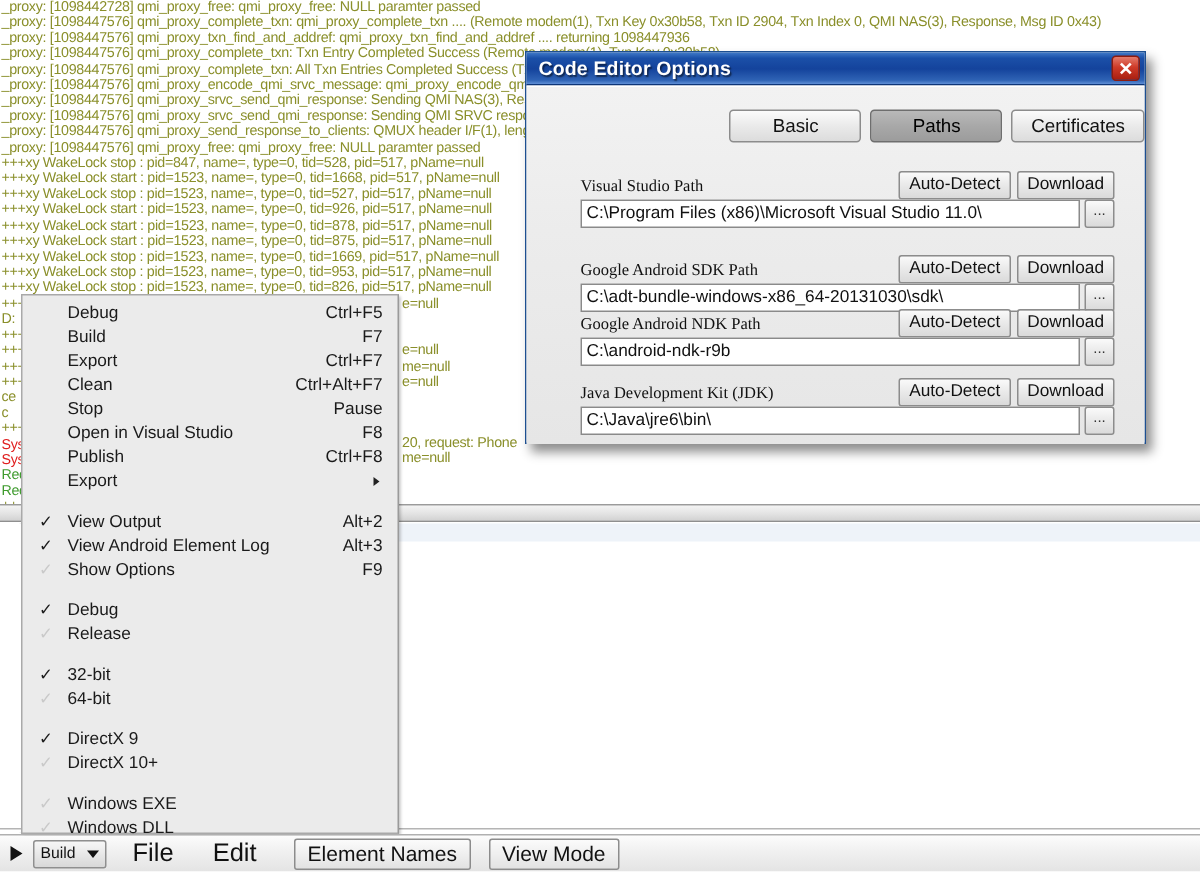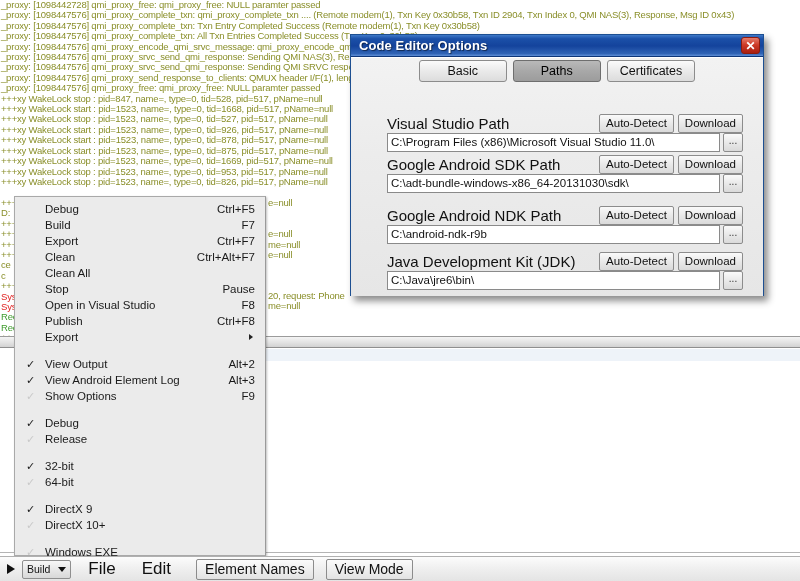--- a/index.html
+++ b/index.html
@@ -116,39 +116,39 @@
     color: #fff; font-size: 12px; font-weight: bold; line-height: 1;
     cursor: pointer;
   }
   .dlg-body {
     position: relative; height: 239px;
     background: linear-gradient(to bottom,#f2f2f2 0%,#ececec 40%,#e6e6e6 100%);
     border-top: 1px solid #ffffff;
   }
 
   .tabrow {
-    display: flex; justify-content: center; gap: 6px;
-    padding-top: 2px;
+    display: flex; justify-content: flex-end; gap: 6px;
+    padding-top: 15px;
   }
   .tab {
     min-width: 88px; height: 22px; line-height: 20px; text-align: center;
     font-size: 12.5px; color: #111;
     background: linear-gradient(to bottom,#fbfbfb 0%,#eaeaea 50%,#dcdcdc 100%);
     border: 1px solid #8c8c8c; border-radius: 3px;
     padding: 0 12px; cursor: pointer;
   }
   .tab.active {
     background: linear-gradient(to bottom,#b9b9b9 0%,#a8a8a8 50%,#9c9c9c 100%);
     border-color: #6e6e6e; color: #000;
   }
 
   .field-group { position: absolute; left: 36px; width: 356px; }
   .field-head { display: flex; align-items: center; height: 19px; }
   .field-label {
-    flex: 1; font-size: 15px; color: #111; white-space: nowrap;
+    flex: 1; font-size: 11px; color: #111; white-space: nowrap; font-family: Liberation Serif, serif;
   }
   .mini-btn {
     height: 19px; line-height: 17px; font-size: 11.5px; color: #111;
     background: linear-gradient(to bottom,#fafafa 0%,#e9e9e9 50%,#dadada 100%);
     border: 1px solid #8c8c8c; border-radius: 2px;
     padding: 0 6px; margin-left: 4px; cursor: pointer; white-space: nowrap;
   }
   .field-input-row { display: flex; margin-top: 0; }
   .txt {
     flex: 1; height: 19px; line-height: 17px;
@@ -207,20 +207,21 @@
 </style>
 </head>
 <body>
 
 <div id="root">
 
   <div class="log-pane">
     <div id="log-top">
         <div class="log-line">_proxy: [1098442728] qmi_proxy_free: qmi_proxy_free: NULL paramter passed</div>
         <div class="log-line">_proxy: [1098447576] qmi_proxy_complete_txn: qmi_proxy_complete_txn .... (Remote modem(1), Txn Key 0x30b58, Txn ID 2904, Txn Index 0, QMI NAS(3), Response, Msg ID 0x43)</div>
+        <div class="log-line">_proxy: [1098447576] qmi_proxy_txn_find_and_addref: qmi_proxy_txn_find_and_addref .... returning 1098447936</div>
         <div class="log-line">_proxy: [1098447576] qmi_proxy_complete_txn: Txn Entry Completed Success (Remote modem(1), Txn Key 0x30b58)</div>
         <div class="log-line">_proxy: [1098447576] qmi_proxy_complete_txn: All Txn Entries Completed Success (Txn Key 0x30b58)</div>
         <div class="log-line">_proxy: [1098447576] qmi_proxy_encode_qmi_srvc_message: qmi_proxy_encode_qmi_srvc_me</div>
         <div class="log-line">_proxy: [1098447576] qmi_proxy_srvc_send_qmi_response: Sending QMI NAS(3), Response, Msg</div>
         <div class="log-line">_proxy: [1098447576] qmi_proxy_srvc_send_qmi_response: Sending QMI SRVC response to QM</div>
         <div class="log-line">_proxy: [1098447576] qmi_proxy_send_response_to_clients: QMUX header I/F(1), length(86) con</div>
         <div class="log-line">_proxy: [1098447576] qmi_proxy_free: qmi_proxy_free: NULL paramter passed</div>
         <div class="log-line">+++xy WakeLock stop : pid=847, name=, type=0, tid=528, pid=517, pName=null</div>
         <div class="log-line">+++xy WakeLock start : pid=1523, name=, type=0, tid=1668, pid=517, pName=null</div>
         <div class="log-line">+++xy WakeLock stop : pid=1523, name=, type=0, tid=527, pid=517, pName=null</div>
@@ -265,21 +266,20 @@
     <div class="lower-log" style="top:194px;">ndroid.matrix/android.app.NativeActivity }</div>
   </div>
   <div class="bottom-rule"></div>
 
   <div class="ctx-menu">
     <div id="menu-main">
         <div class="mi"><span>Debug</span><span class="acc">Ctrl+F5</span></div>
         <div class="mi"><span>Build</span><span class="acc">F7</span></div>
         <div class="mi"><span>Export</span><span class="acc">Ctrl+F7</span></div>
         <div class="mi"><span>Clean</span><span class="acc">Ctrl+Alt+F7</span></div>
-        <div class="mi"><span>Clean All</span></div>
         <div class="mi"><span>Stop</span><span class="acc">Pause</span></div>
         <div class="mi"><span>Open in Visual Studio</span><span class="acc">F8</span></div>
         <div class="mi"><span>Publish</span><span class="acc">Ctrl+F8</span></div>
         <div class="mi"><span>Export</span><span class="submenu-arrow"></span></div>
       </div>
     <div class="mi-gap"></div>
     <div id="menu-view">
         <div class="mi"><span class="chk">✓</span><span>View Output</span><span class="acc">Alt+2</span></div>
         <div class="mi"><span class="chk">✓</span><span>View Android Element Log</span><span class="acc">Alt+3</span></div>
         <div class="mi"><span class="chk off">✓</span><span>Show Options</span><span class="acc">F9</span></div>
@@ -323,21 +323,21 @@
             <div class="field-head">
               <div class="field-label">Visual Studio Path</div>
               <div class="mini-btn">Auto-Detect</div>
               <div class="mini-btn">Download</div>
             </div>
             <div class="field-input-row">
               <div class="txt">C:\Program Files (x86)\Microsoft Visual Studio 11.0\</div>
               <div class="browse">...</div>
             </div>
           </div>
-          <div class="field-group" style="top: 97px;">
+          <div class="field-group" style="top: 112px;">
             <div class="field-head">
               <div class="field-label">Google Android SDK Path</div>
               <div class="mini-btn">Auto-Detect</div>
               <div class="mini-btn">Download</div>
             </div>
             <div class="field-input-row">
               <div class="txt">C:\adt-bundle-windows-x86_64-20131030\sdk\</div>
               <div class="browse">...</div>
             </div>
           </div>

